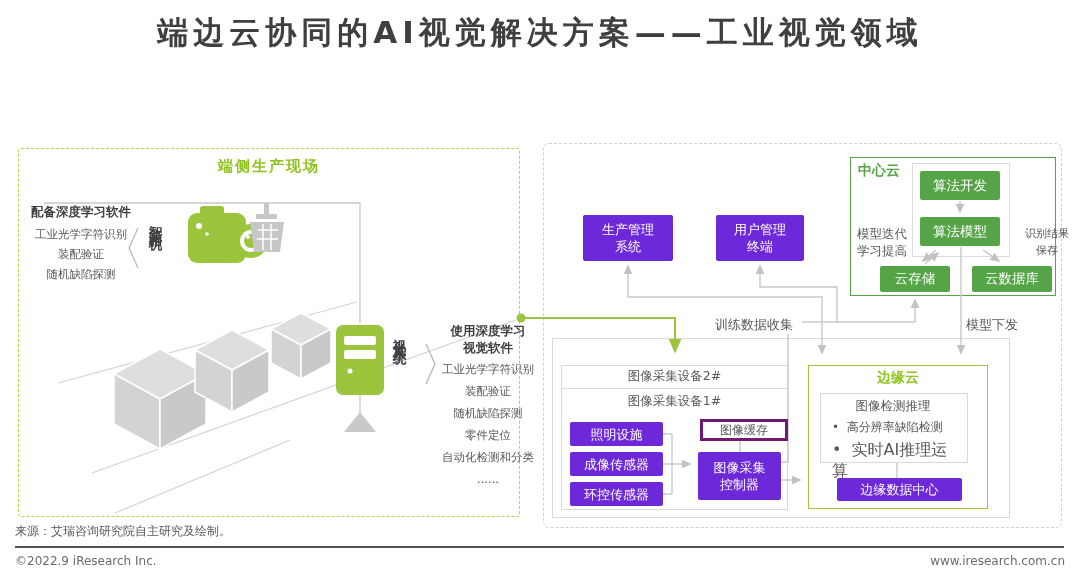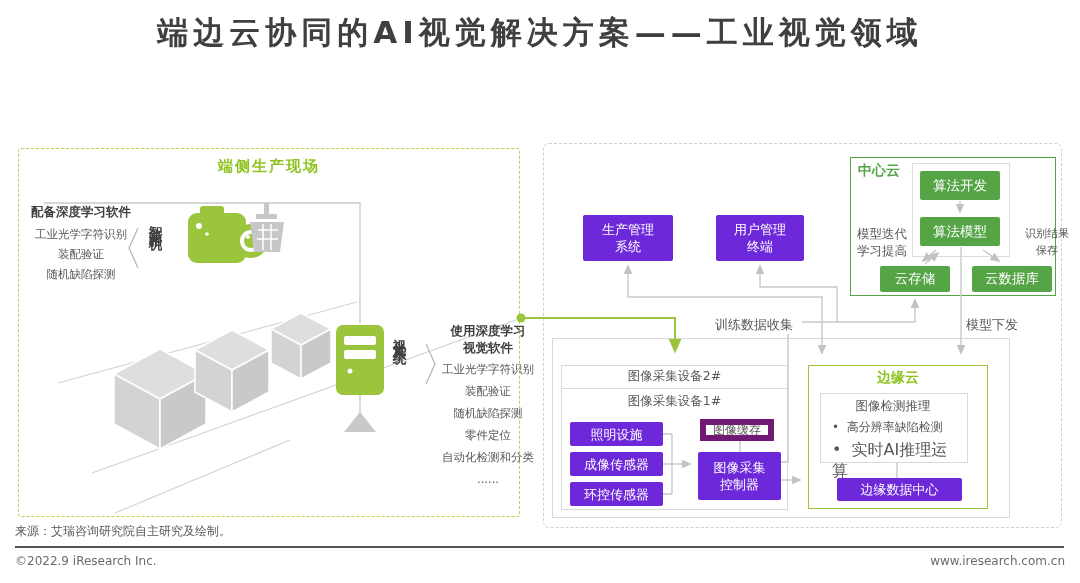--- a/index.html
+++ b/index.html
@@ -167,21 +167,21 @@
   <div class="abs ctr dgbox" style="left:972px;top:266px;width:80px;height:26px;">云数据库</div>
 
   <div class="abs ctr lbl graytext" style="left:706px;top:316px;width:96px;height:18px;font-size:13px;background:#fff;">训练数据收集</div>
   <div class="abs ctr lbl graytext" style="left:963px;top:316px;width:58px;height:18px;font-size:13px;background:#fff;">模型下发</div>
 
   <div class="abs ctr lbl graytext" style="left:561px;top:368px;width:227px;height:17px;font-size:12.5px;">图像采集设备2#</div>
   <div class="abs ctr lbl graytext" style="left:561px;top:393px;width:227px;height:17px;font-size:12.5px;">图像采集设备1#</div>
   <div class="abs ctr gbox" style="left:570px;top:422px;width:93px;height:24px;">照明设施</div>
   <div class="abs ctr gbox" style="left:570px;top:452px;width:93px;height:24px;">成像传感器</div>
   <div class="abs ctr gbox" style="left:570px;top:482px;width:93px;height:24px;">环控传感器</div>
-  <div class="abs ctr lbl graytext" style="left:700px;top:419px;width:74px;height:22px;font-size:12px;border:6px solid #701a75;background:#fff;box-sizing:border-box;">图像缓存</div>
+  <div class="abs ctr lbl graytext" style="left:700px;top:419px;width:88px;height:22px;font-size:12px;border:3px solid #701a75;background:#fff;box-sizing:border-box;">图像缓存</div>
   <div class="abs col gbox" style="left:698px;top:452px;width:83px;height:48px;">
     <span>图像采集</span>
     <span>控制器</span>
   </div>
 
   <div class="abs ctr lbl" style="left:808px;top:368px;width:180px;height:20px;font-size:14px;font-weight:bold;color:#8fc320;">边缘云</div>
   <div class="abs ctr lbl graytext" style="left:820px;top:398px;width:146px;height:17px;font-size:12.5px;">图像检测推理</div>
   <div class="abs lbl graytext" style="left:832px;top:419px;width:130px;font-size:12px;">
     <span>•</span>&nbsp;&nbsp;<span>高分辨率缺陷检测</span>
   </div>

